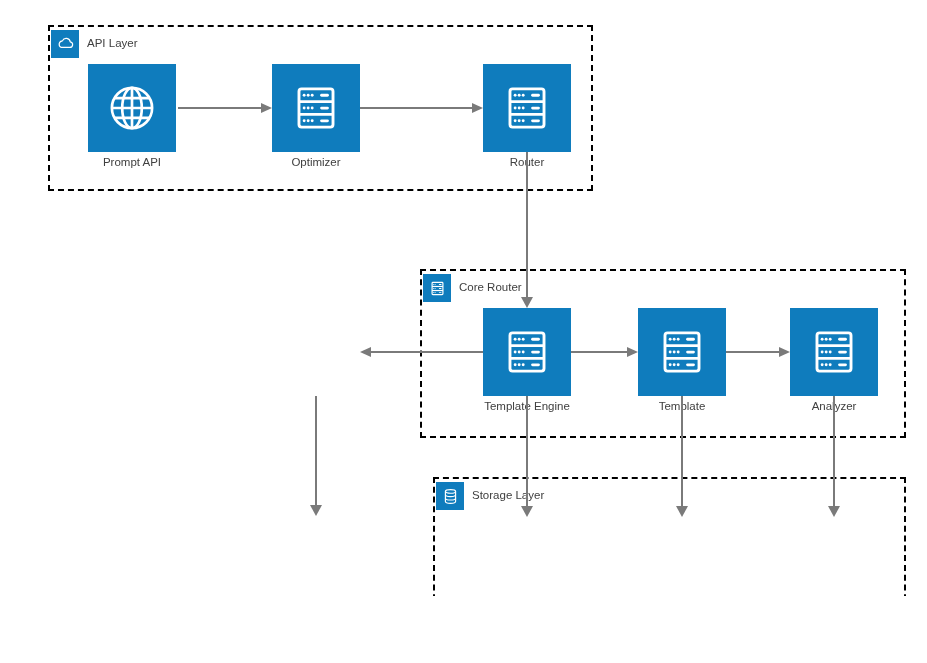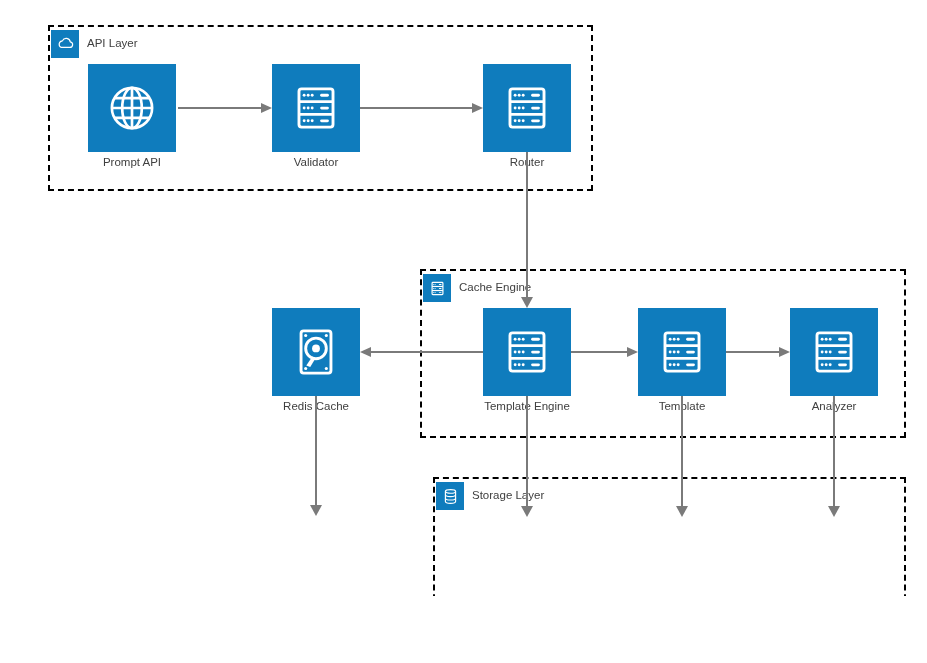--- a/index.html
+++ b/index.html
@@ -81,21 +81,21 @@
           <rect x="36" y="18.3" width="8.5" height="2.8" rx="1.4"></rect>
           <circle cx="20.5" cy="32" r="1.6"></circle>
             <circle cx="24.8" cy="32" r="1.6"></circle>
           <rect x="36" y="30.7" width="8.5" height="2.8" rx="1.4"></rect>
           <circle cx="20.5" cy="44.4" r="1.6"></circle>
             <circle cx="24.8" cy="44.4" r="1.6"></circle>
           <rect x="36" y="43.1" width="8.5" height="2.8" rx="1.4"></rect>
         </g>
       </svg>
     </div>
-    <div class="group-label">Cache Engine</div>
+    <div class="group-label">Core Router</div>
   </div>
 
   <div class="group" style="left:433px;top:477px;width:473px;height:172px">
     <div class="badge">
       <svg viewBox="0 0 64 64" fill="none" stroke="currentColor" stroke-width="3.2">
         <ellipse cx="32" cy="16.5" rx="15.5" ry="5.5"></ellipse>
         <path d="M16.5 16.5 V47.5 C16.5 50.5 23.4 53 32 53 C40.6 53 47.5 50.5 47.5 47.5 V16.5"></path>
         <path d="M16.5 26.8 C16.5 29.8 23.4 32.3 32 32.3 C40.6 32.3 47.5 29.8 47.5 26.8"></path>
         <path d="M16.5 37.1 C16.5 40.1 23.4 42.6 32 42.6 C40.6 42.6 47.5 40.1 47.5 37.1"></path>
       </svg>
@@ -132,21 +132,21 @@
             <circle cx="24.4" cy="32" r="1.4"></circle>
             <circle cx="28.3" cy="32" r="1.4"></circle>
           <rect x="36" y="30.7" width="8.5" height="2.7" rx="1.35"></rect>
           <circle cx="20.5" cy="44.4" r="1.4"></circle>
             <circle cx="24.4" cy="44.4" r="1.4"></circle>
             <circle cx="28.3" cy="44.4" r="1.4"></circle>
           <rect x="36" y="43.1" width="8.5" height="2.7" rx="1.35"></rect>
         </g>
       </svg>
     </div>
-    <div class="node-label">Validator</div>
+    <div class="node-label">Optimizer</div>
   </div>
 
   <div class="node" style="left:483px;top:64px">
     <div class="node-box">
       <svg viewBox="0 0 64 64" fill="none" stroke="currentColor" stroke-width="2.8">
         <rect x="15.5" y="13.5" width="33" height="37" rx="2.5"></rect>
         <line x1="15.5" y1="25.8" x2="48.5" y2="25.8"></line>
         <line x1="15.5" y1="38.2" x2="48.5" y2="38.2"></line>
         <g fill="currentColor" stroke="none">
           <circle cx="20.5" cy="19.6" r="1.4"></circle>
@@ -160,37 +160,20 @@
           <circle cx="20.5" cy="44.4" r="1.4"></circle>
             <circle cx="24.4" cy="44.4" r="1.4"></circle>
             <circle cx="28.3" cy="44.4" r="1.4"></circle>
           <rect x="36" y="43.1" width="8.5" height="2.7" rx="1.35"></rect>
         </g>
       </svg>
     </div>
     <div class="node-label">Router</div>
   </div>
 
-  <div class="node" style="left:272px;top:308px">
-    <div class="node-box">
-      <svg viewBox="0 0 64 64" fill="none" stroke="currentColor" stroke-width="2.8">
-        <rect x="17.5" y="11.5" width="29" height="41" rx="2.5"></rect>
-        <circle cx="32" cy="28.5" r="10"></circle>
-        <g fill="currentColor" stroke="none">
-          <circle cx="32" cy="28.5" r="3.8"></circle>
-          <path d="M28.6 36.2 L22.6 45.2 L26.4 46.6 L31.4 38.2 Z"></path>
-          <circle cx="22" cy="16" r="1.5"></circle>
-            <circle cx="42" cy="16" r="1.5"></circle>
-          <circle cx="22" cy="48" r="1.5"></circle>
-            <circle cx="42" cy="48" r="1.5"></circle>
-        </g>
-      </svg>
-    </div>
-    <div class="node-label">Redis Cache</div>
-  </div>
 
   <div class="node" style="left:483px;top:308px">
     <div class="node-box">
       <svg viewBox="0 0 64 64" fill="none" stroke="currentColor" stroke-width="2.8">
         <rect x="15.5" y="13.5" width="33" height="37" rx="2.5"></rect>
         <line x1="15.5" y1="25.8" x2="48.5" y2="25.8"></line>
         <line x1="15.5" y1="38.2" x2="48.5" y2="38.2"></line>
         <g fill="currentColor" stroke="none">
           <circle cx="20.5" cy="19.6" r="1.4"></circle>
             <circle cx="24.4" cy="19.6" r="1.4"></circle>

